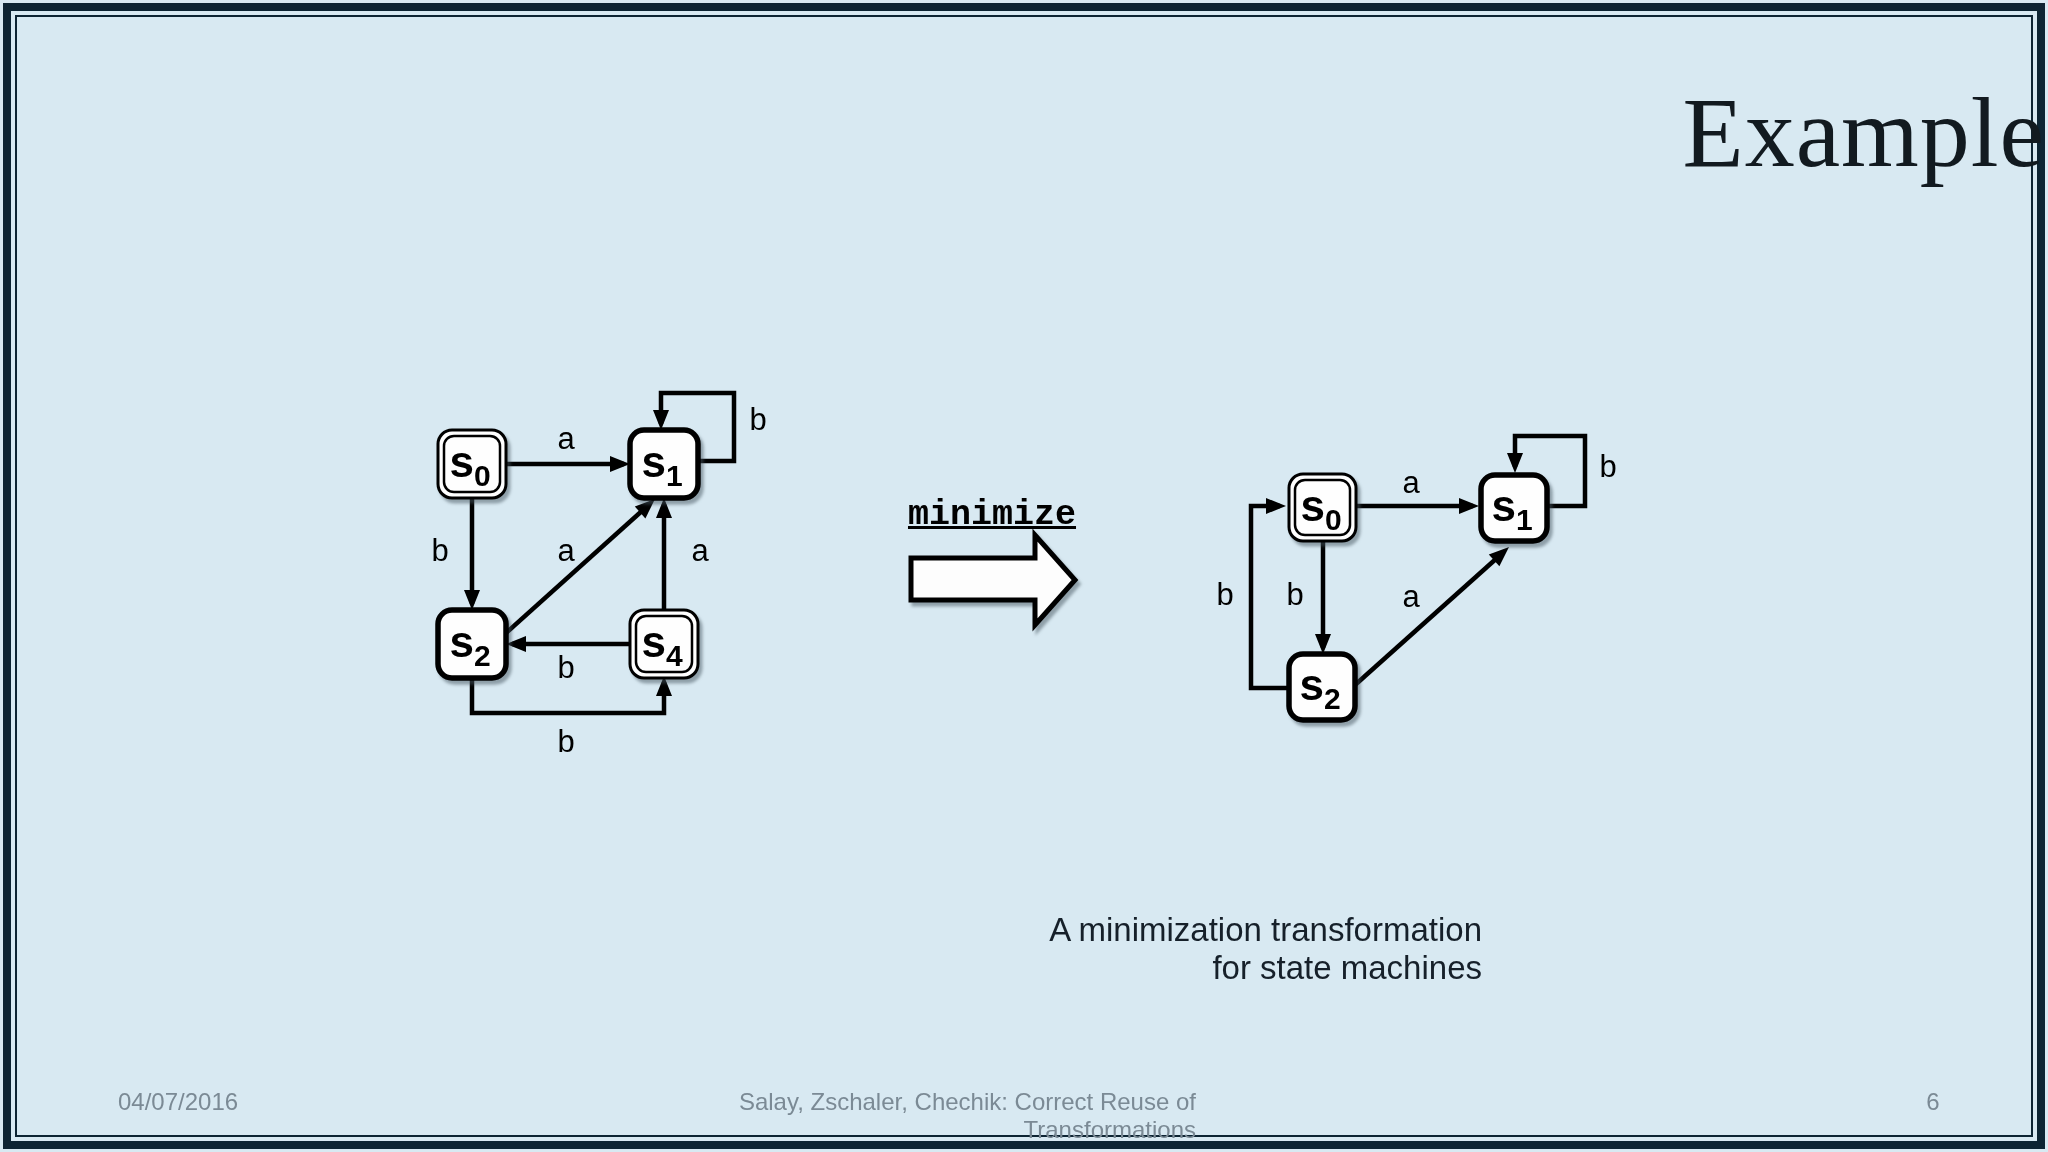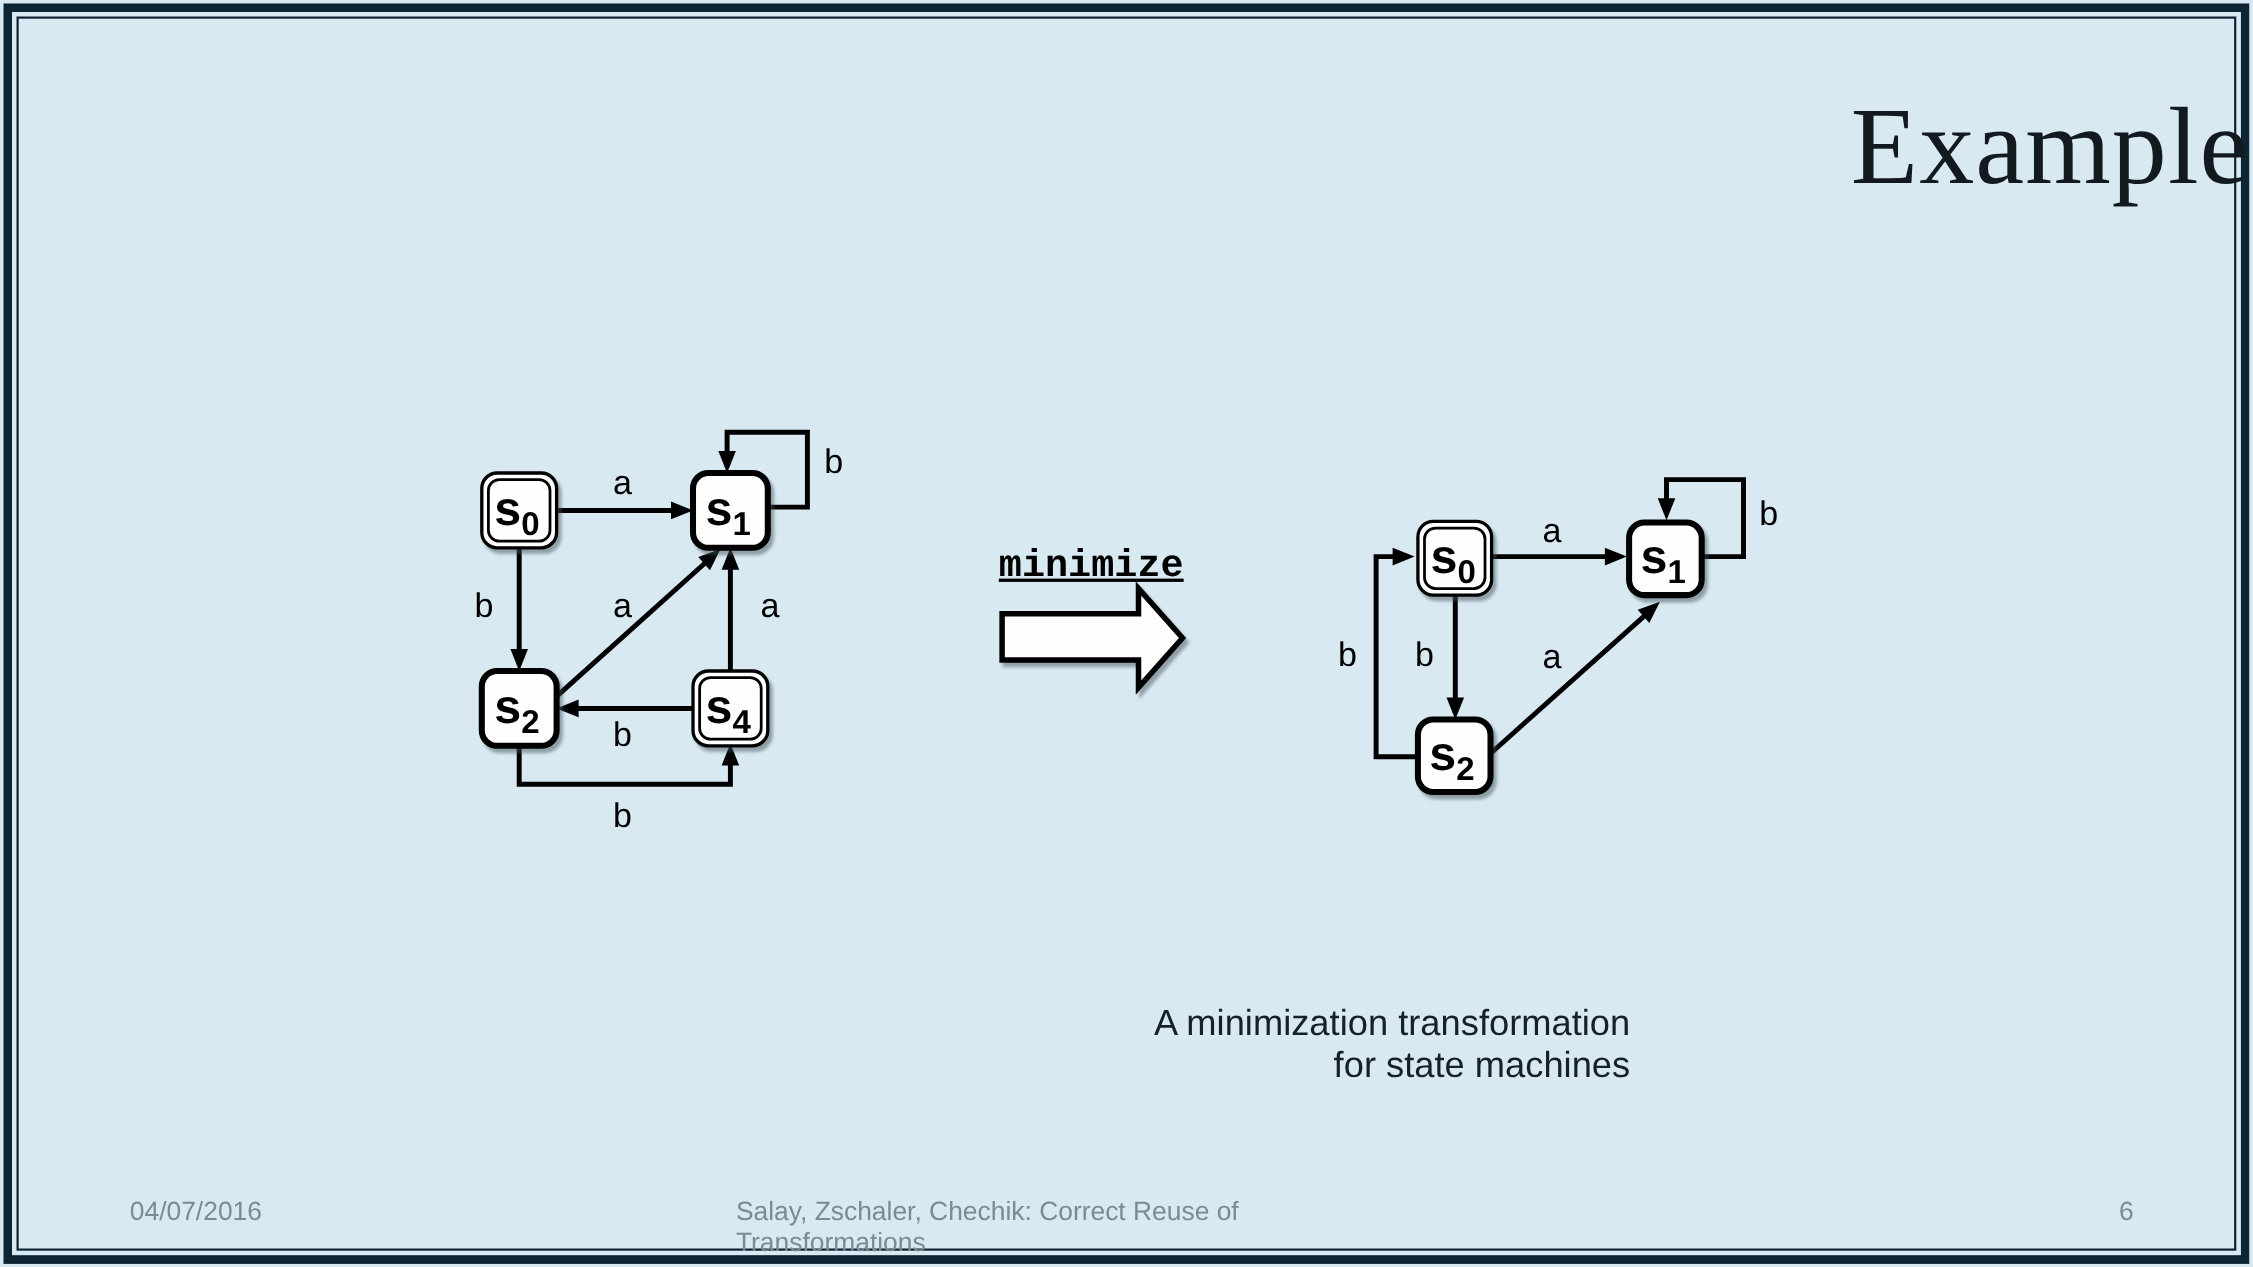--- a/index.html
+++ b/index.html
@@ -41,21 +41,21 @@
   .block-arrow-svg { position:absolute; left:895px; top:520px; overflow:visible; }
   .block-arrow { fill:#fdfdfd; stroke:#000; stroke-width:5; stroke-linejoin:miter;
                  filter:drop-shadow(3px 4px 1.5px rgba(70,85,95,0.5)); }
 
   .caption {
     position:absolute; left:999px; top:864px; width:480px; text-align:right;
     font-size:33px; color:#16202a;margin-top:44px;
   }
 
   .footer-date   { position:absolute; left:115px; top:1085px; font-size:24px; color:#7b8a95; }
-  .footer-credit { position:absolute; left:666px; top:1085px; width:502px; text-align:left;
+  .footer-credit { position:absolute; left:691px; top:1085px; width:502px; text-align:right;
                    font-size:24px; color:#7b8a95; }
   .footer-page   { position:absolute; left:1900px; top:1085px; width:60px; text-align:center;
                    font-size:24px; color:#7b8a95; }
 </style>
 </head>
 <body>
 
 <div class="slide">
   <div class="frame-navy"></div>
   <div class="frame-gap"></div>

